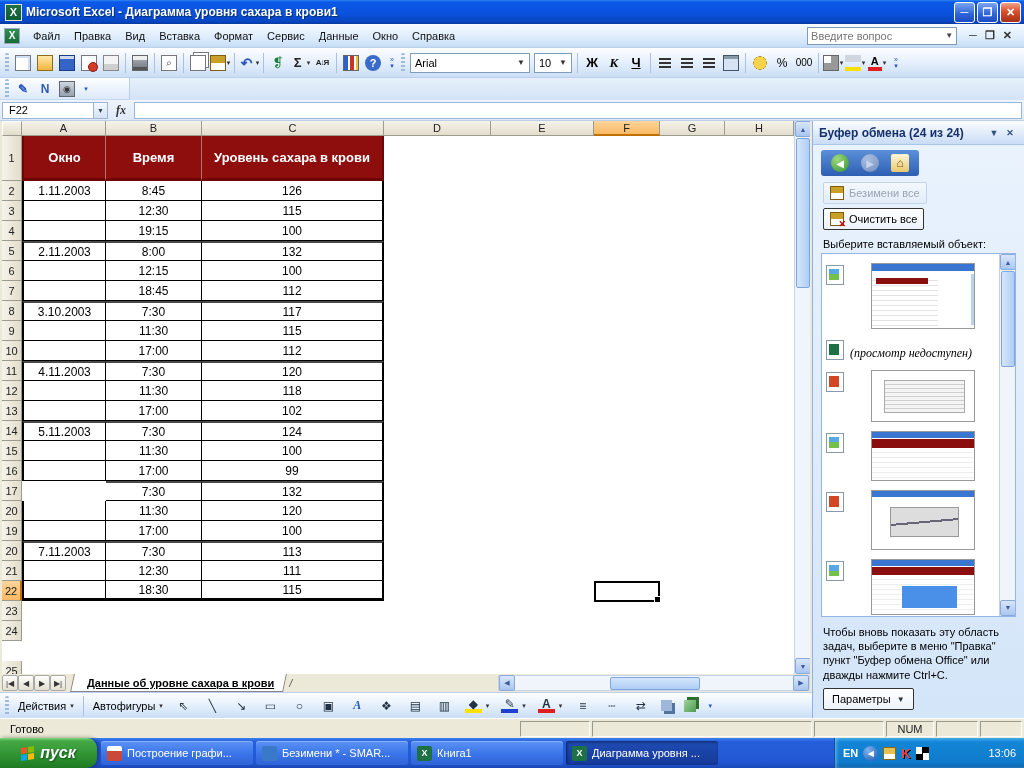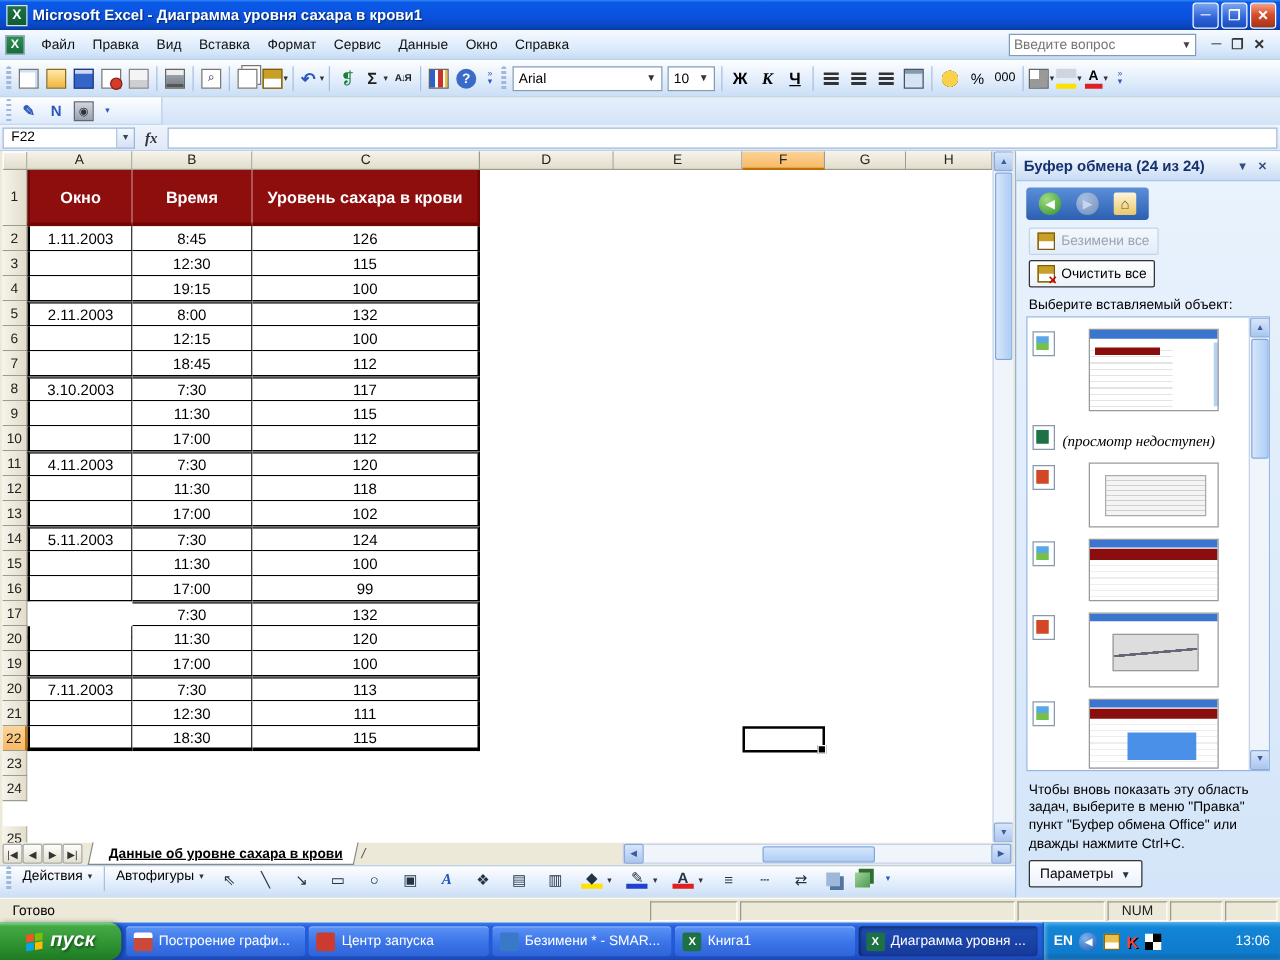--- a/index.html
+++ b/index.html
@@ -102,21 +102,21 @@
   .tabrow{height:18px;display:flex;align-items:center;background:#ECE9D8;margin-left:2px;width:808px}
   .nav-btn{width:16px;height:16px;display:flex;align-items:center;justify-content:center;color:#333;font-size:8px;background:linear-gradient(#fdfdfb,#e4e0d0);border:1px solid #aaa;border-radius:2px}
   .sheet-tab{height:18px;background:#fff;border:1px solid #888;border-top:0;padding:1px 10px 0 14px;font-weight:bold;font-size:11px;text-decoration:underline;display:flex;align-items:center;transform:skewX(-12deg);margin-left:6px}
   .sheet-tab span{transform:skewX(12deg)}
   .tab-slash{color:#555;margin-left:4px;font-style:italic}
   .hscroll{margin-left:auto;width:312px;height:16px;background:#f0f4fb;border:1px solid #c6d3e8;display:flex;align-items:center}
   .h-thumb{width:90px;height:13px;margin-left:95px;background:linear-gradient(#d5e6fb,#aecdf6);border:1px solid #7fa5dd;border-radius:2px}
   .h-fill{flex:1}
 
   
-  .drawrow{height:26px;background:linear-gradient(#fdfeff,#e0ecfb 60%,#cadef5);display:flex;align-items:flex-start;padding:0 2px;border-top:1px solid #b9cfeb;width:812px}
+  .drawrow{height:26px;background:linear-gradient(#fdfeff,#e0ecfb 60%,#cadef5);display:flex;align-items:center;padding:0 2px;border-top:1px solid #b9cfeb;width:812px}
   .dbtn{padding:2px 6px;display:flex;align-items:center;gap:3px;border-radius:2px}
   .dico{width:17px;height:17px;display:flex;align-items:center;justify-content:center;font-size:12px;color:#234}
   .dico.wordart{color:#2653b8;font-weight:bold;font-style:italic;font-family:"Liberation Serif",serif}
   .dico.linecolor{border-bottom:4px solid #2040d0;height:14px}
   .dico.fillcolor{border-bottom:4px solid #ffe000;height:14px}
   .dico.fontcolor{border-bottom:4px solid #e02020;height:14px;font-weight:bold}
   .dico.shadow{background:#9fb8da;box-shadow:3px 3px 0 #52749e;width:11px;height:11px}
   .dico.threed{background:linear-gradient(135deg,#9fd49f,#4e9a4e);width:12px;height:12px;box-shadow:3px -3px 0 #2f6e2f}
 
   
@@ -863,24 +863,20 @@
         <i class="wf4"></i>
       </span>
     <span>пуск</span>
   </div>
   <div class="tasks" id="taskbar-tasks">
       <div class="task-btn">
         <div class="task-ico doc"></div>
         <div>Построение графи...</div>
       </div>
       <div class="task-btn">
-        <div class="task-ico launch"></div>
-        <div>Центр запуска</div>
-      </div>
-      <div class="task-btn">
         <div class="task-ico smart"></div>
         <div>Безимени * - SMAR...</div>
       </div>
       <div class="task-btn">
         <div class="task-ico excel">X</div>
         <div>Книга1</div>
       </div>
       <div class="task-btn active">
         <div class="task-ico excel">X</div>
         <div>Диаграмма уровня ...</div>

